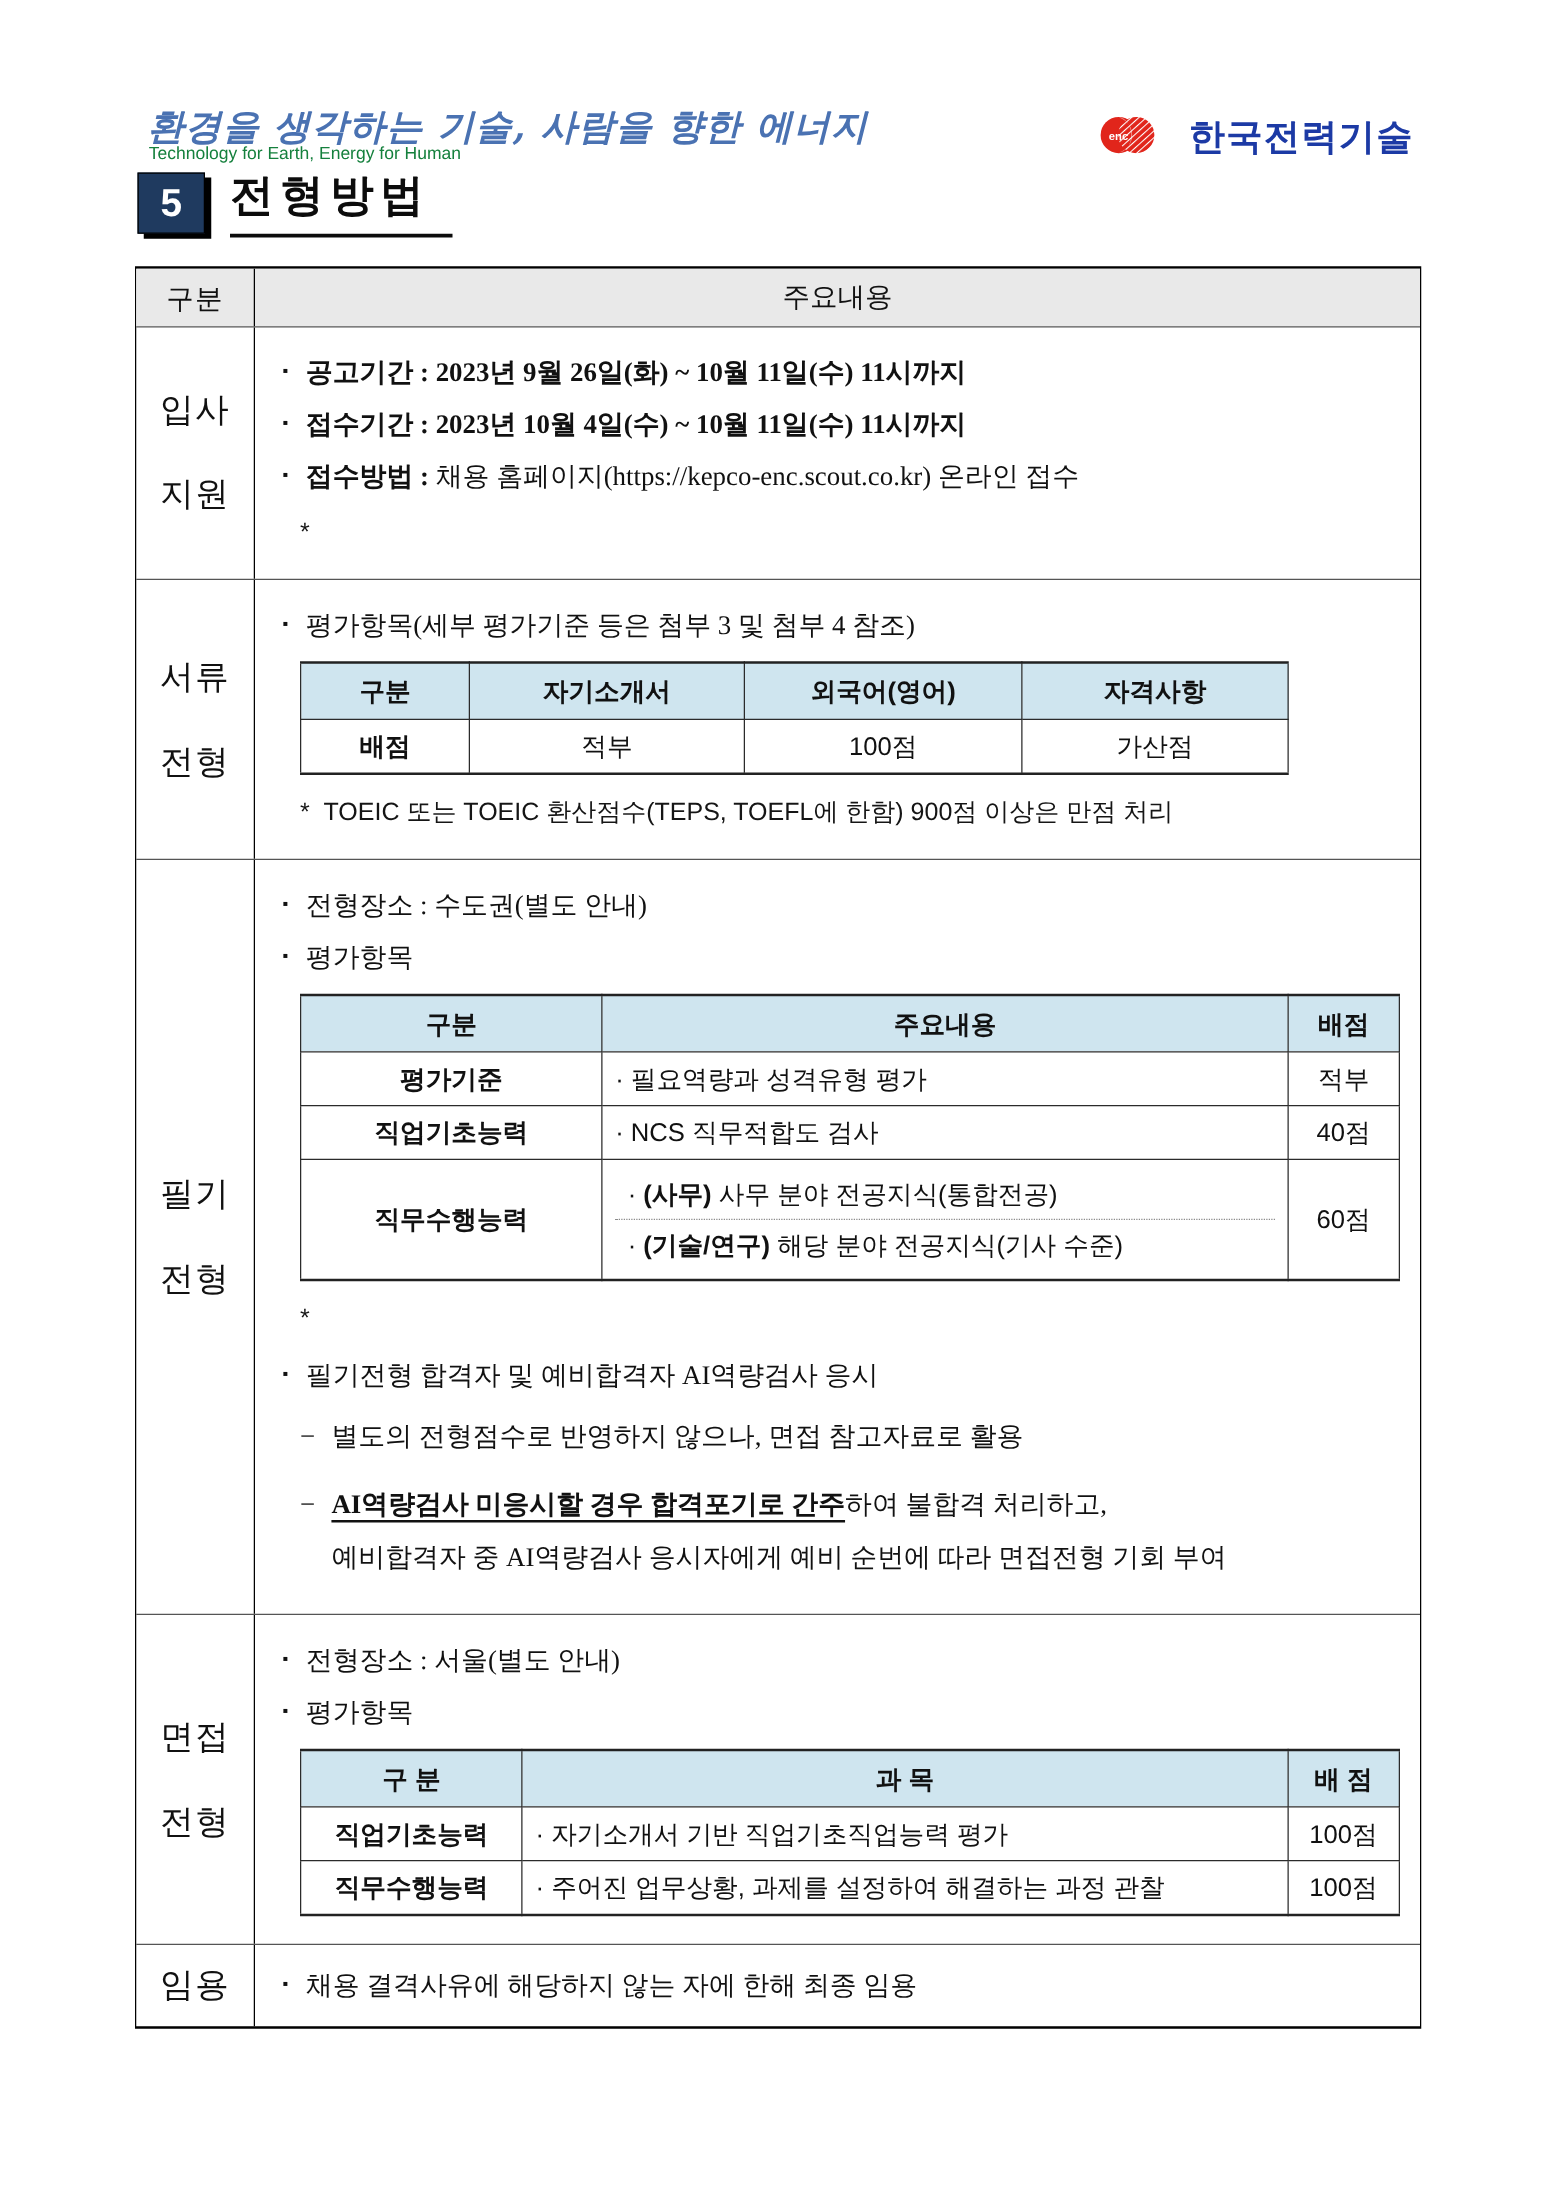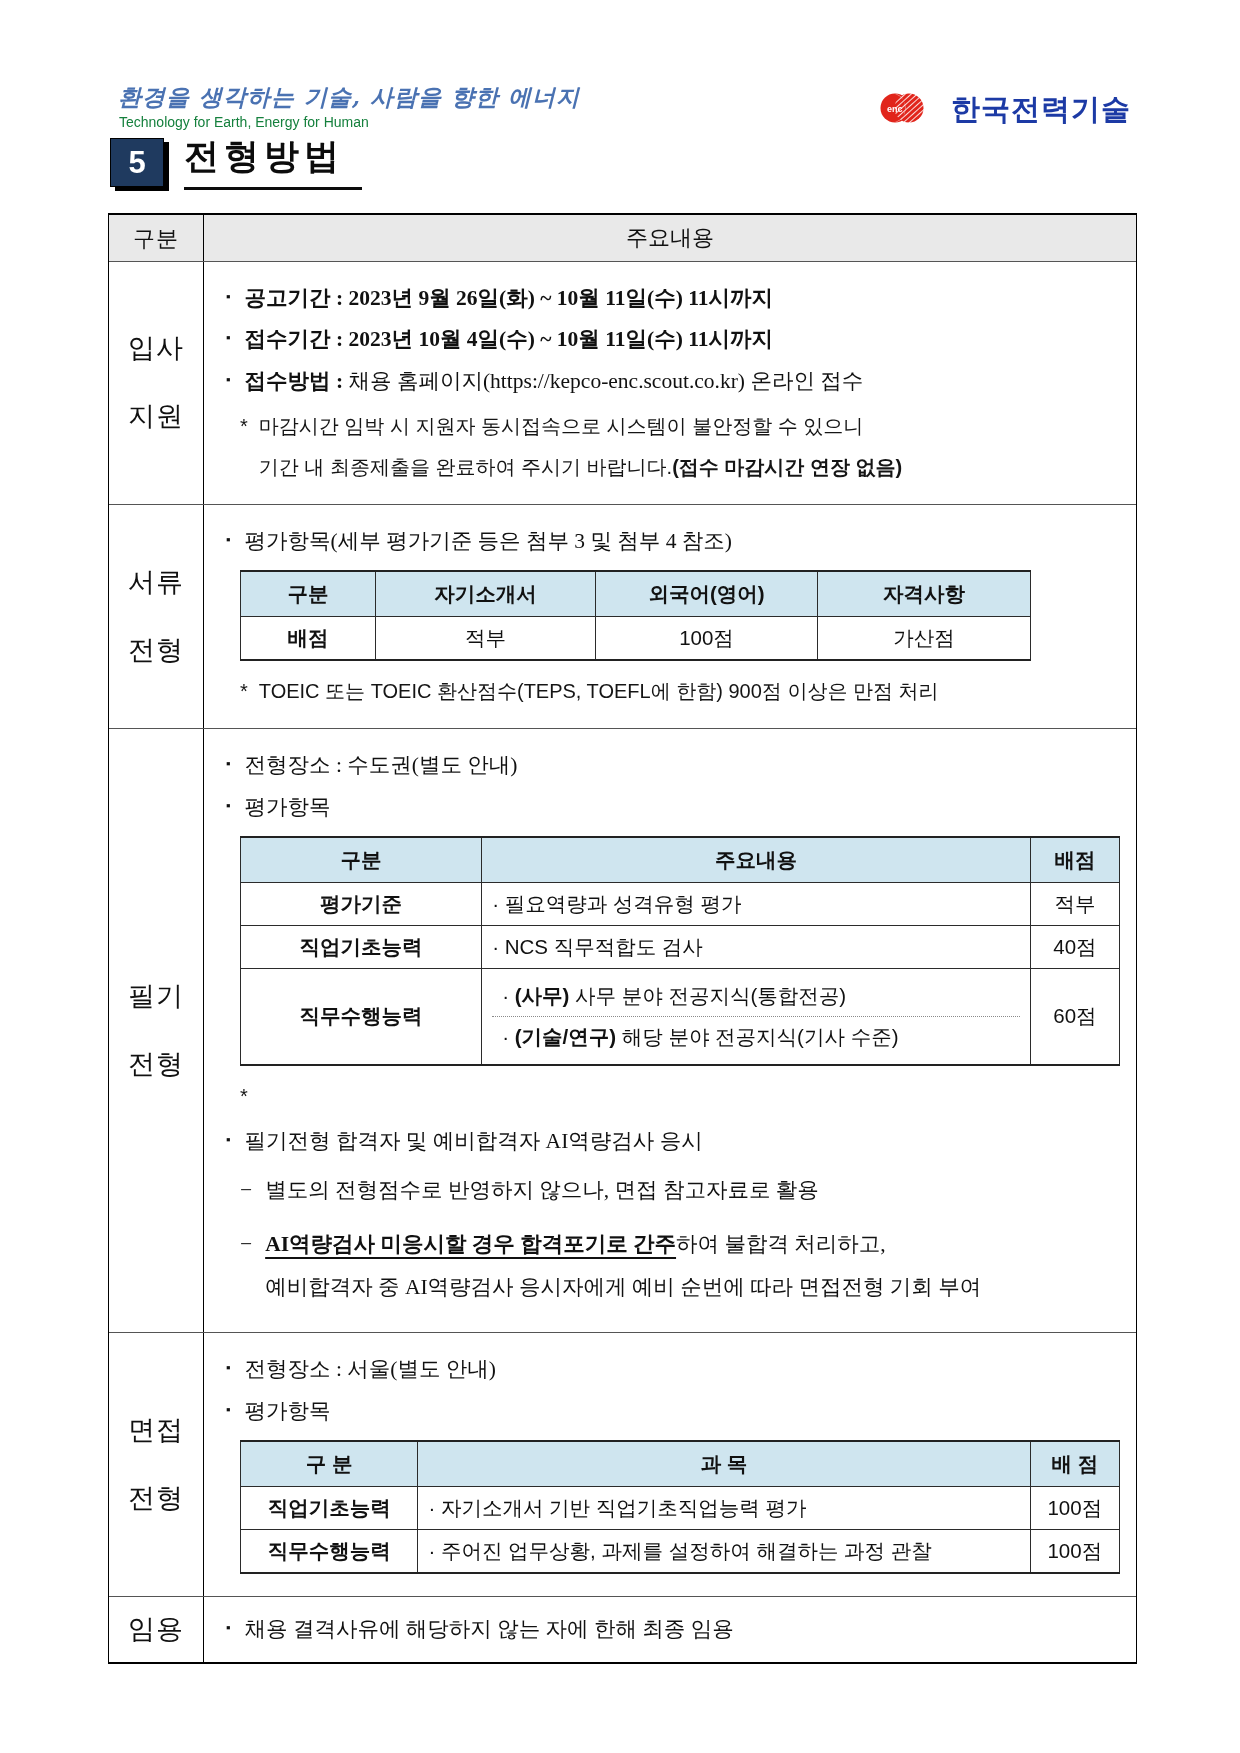--- a/index.html
+++ b/index.html
@@ -1,21 +1,21 @@
 <!DOCTYPE html>
 <html><head>
 <meta charset="utf-8">
 <style>
   html,body{margin:0;padding:0;background:#fff;}
   body{width:1240px;height:1753px;position:relative;overflow:hidden;
        font-family:"Liberation Serif","DejaVu Serif",serif;color:#111;}
 
   
   .slogan{position:absolute;left:118px;top:82px;font-family:"DejaVu Serif",serif;
-          font-style:italic;font-weight:bold;color:#4a72b2;font-size:23px;letter-spacing:1px;}
+          font-style:italic;font-weight:bold;color:#4a72b2;font-size:29px;letter-spacing:1px;}
   .tagline{position:absolute;left:119px;top:114px;font-family:"Liberation Sans",sans-serif;
            color:#15803d;font-size:14px;}
   .logo{position:absolute;left:878px;top:90px;display:flex;align-items:center;gap:25px;}
   .logo-text{font-family:"Liberation Sans",sans-serif;font-weight:bold;color:#1c3aa5;
              font-size:29px;letter-spacing:1px;}
 
   
   .sec-num{position:absolute;left:110px;top:138px;width:52px;height:47px;background:#1f3a5f;
            border:1px solid #000;box-shadow:5px 4px 0 #000;color:#fff;
            font-family:"Liberation Sans",sans-serif;font-weight:bold;font-size:31px;
@@ -112,24 +112,20 @@
       <div class="bullet-line">
         <span class="bullet-icon">▪</span>
         <span><span class="b-bold">접수기간</span><span class="b-bold"> : </span><span class="b-bold">2023년 10월 4일(수) ~ 10월 11일(수) 11시까지</span></span>
       </div>
       <div class="bullet-line">
         <span class="bullet-icon">▪</span>
         <span><span class="b-bold">접수방법</span><span class="b-bold"> : </span><span>채용 홈페이지(https://kepco-enc.scout.co.kr) 온라인 접수</span></span>
       </div>
       <div class="note">
         <span class="note-star">*</span>
-        <div>
-          <span>마감시간 임박 시 지원자 동시접속으로 시스템이 불안정할 수 있으니</span><br>
-          <span>기간 내 최종제출을 완료하여 주시기 바랍니다.</span><span class="nb-bold">(접수 마감시간 연장 없음)</span>
-        </div>
       </div>
     </div>
   </div>
 
   <div class="mrow">
     <div class="mlabel">
       <span>서류</span>
       <span>전형</span>
     </div>
     <div class="mcontent">

